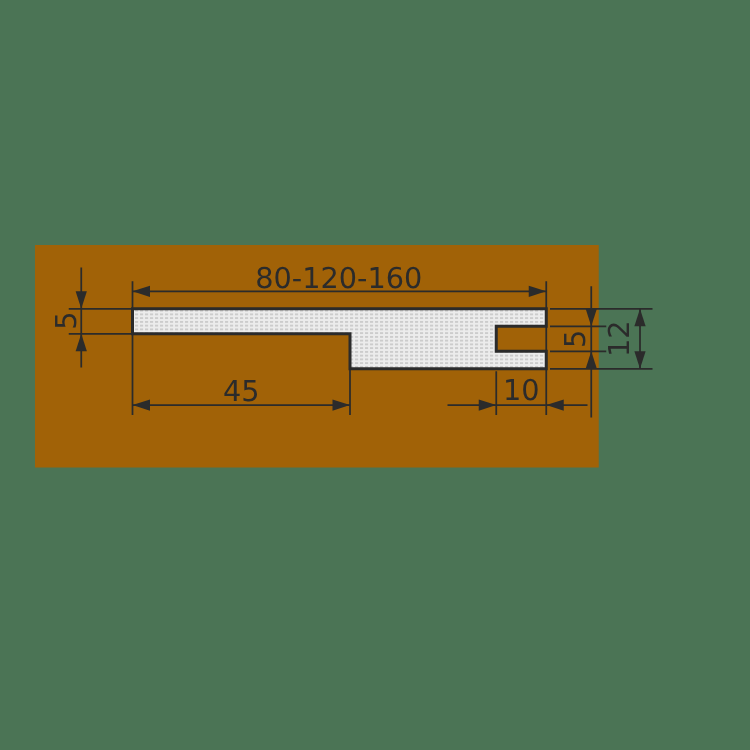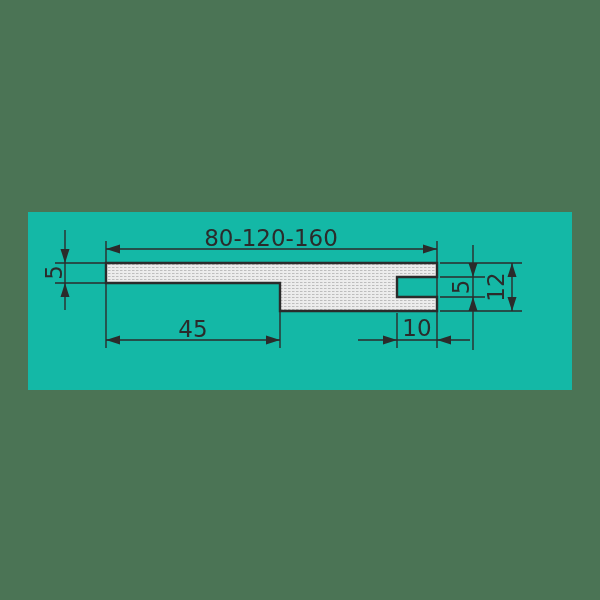--- a/index.html
+++ b/index.html
@@ -6,24 +6,24 @@
     margin: 0;
     padding: 0;
     width: 600px;
     height: 600px;
     font-family: "DejaVu Sans", sans-serif;
   }
   body { background: #4b7455; position: relative; overflow: hidden; }
   .canvas-panel {
     position: absolute;
     left: 28px;
-    top: 212px;
-    width: 544px;
+    top: 196px;
+    width: 451px;
     height: 178px;
-    background: #14b8a6;
+    background: #a16207;
   }
   .canvas-panel svg { display: block; width: 544px; height: 178px; }
   text {
     font-family: "DejaVu Sans", sans-serif;
     font-size: 23px;
     fill: #2b2b2b;
   }
   .edge { stroke: #2b2b2b; stroke-width: 2.4; fill: url(#hatch); }
   .dim  { stroke: #2b2b2b; stroke-width: 1.4; fill: none; }
   .ah   { fill: #2b2b2b; stroke: none; }

